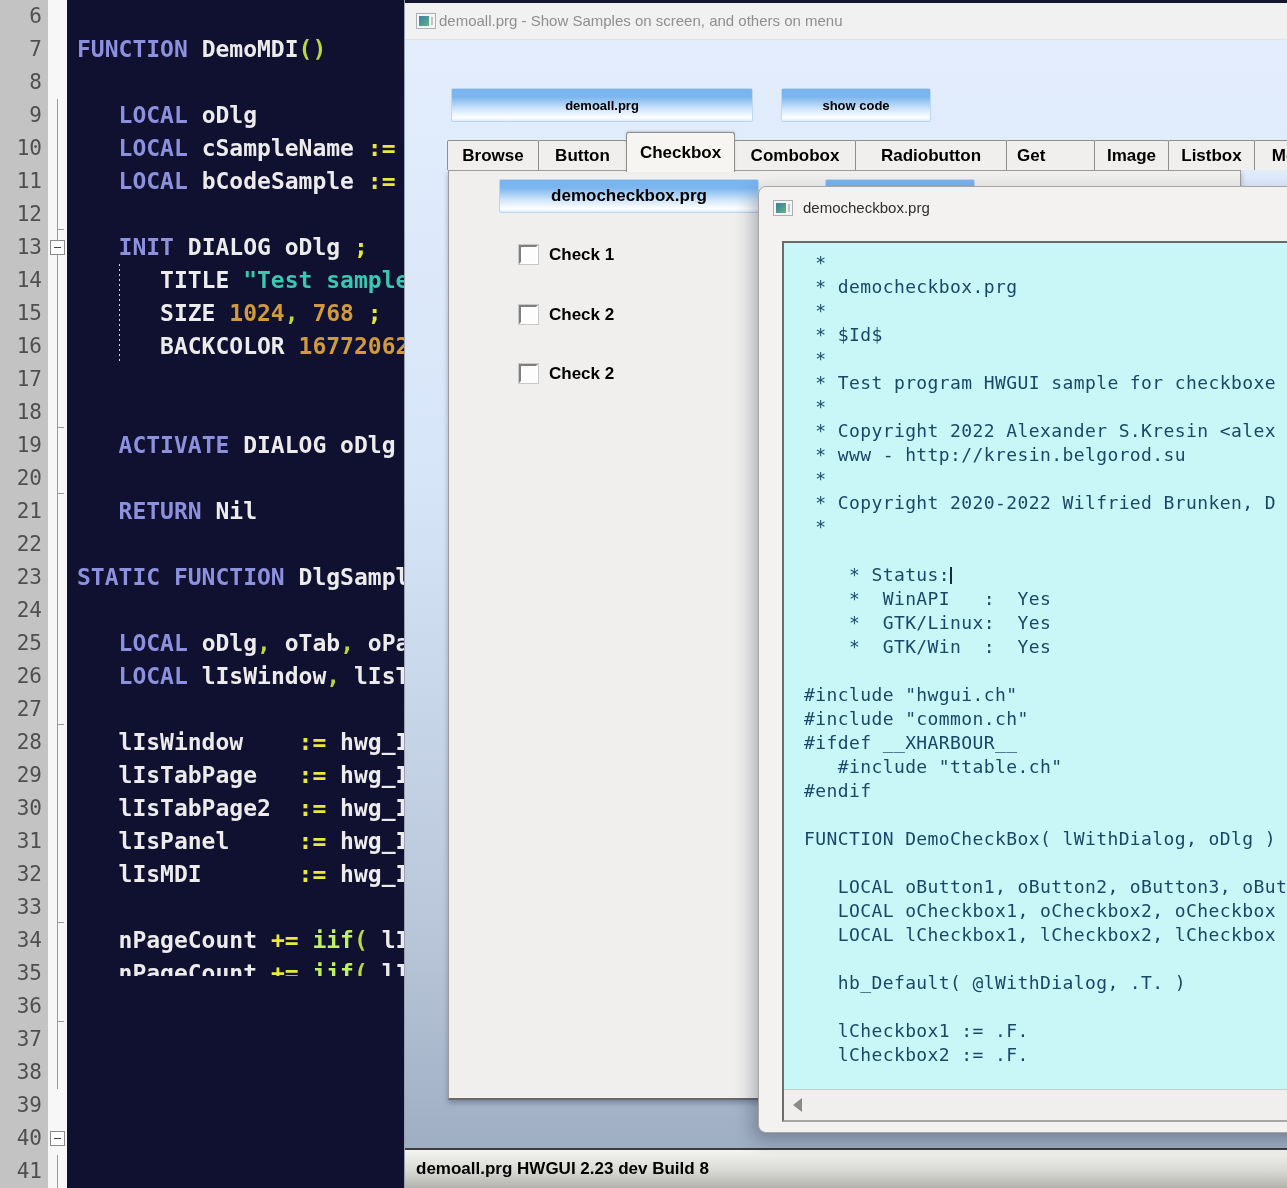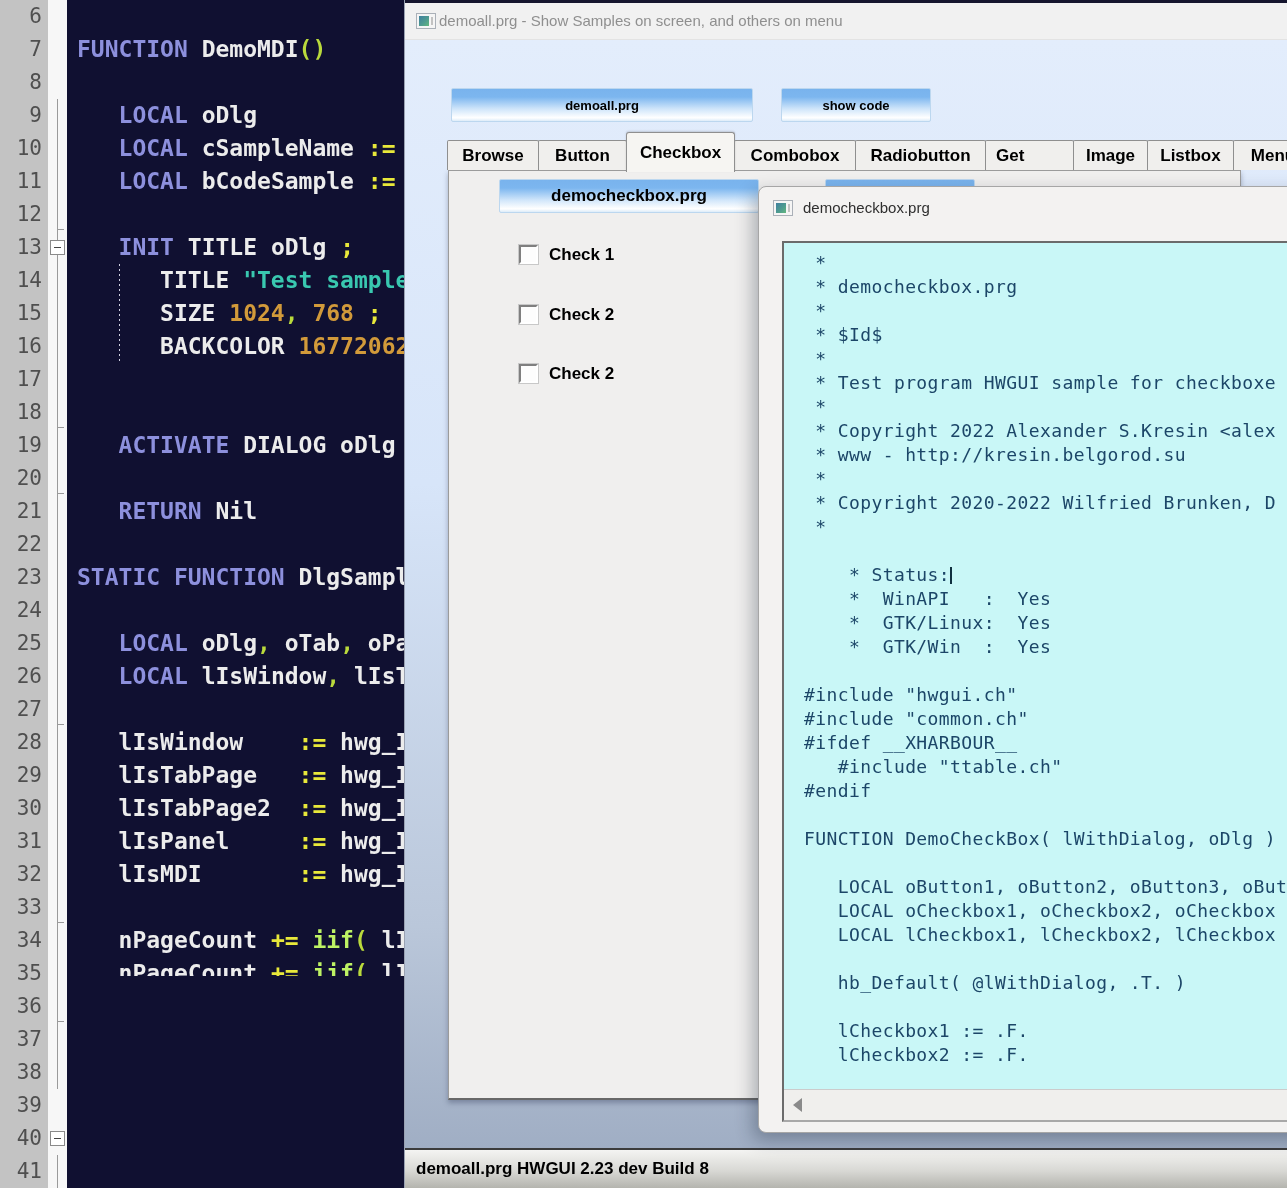--- a/index.html
+++ b/index.html
@@ -154,21 +154,21 @@
       </div>
     <div id="codearea">
       <div id="code-lines">
           <div class="code-row" style="top: 0px;"></div>
           <div class="code-row" style="top: 33px;"><span class="tk-k">FUNCTION </span><span class="tk-p">DemoMDI</span><span class="tk-b">()</span></div>
           <div class="code-row" style="top: 66px;"></div>
           <div class="code-row" style="top: 99px;"><span class="tk-p">   </span><span class="tk-k">LOCAL </span><span class="tk-p">oDlg</span></div>
           <div class="code-row" style="top: 132px;"><span class="tk-p">   </span><span class="tk-k">LOCAL </span><span class="tk-p">cSampleName </span><span class="tk-y">:= </span></div>
           <div class="code-row" style="top: 165px;"><span class="tk-p">   </span><span class="tk-k">LOCAL </span><span class="tk-p">bCodeSample </span><span class="tk-y">:= </span></div>
           <div class="code-row" style="top: 198px;"></div>
-          <div class="code-row" style="top: 231px;"><span class="tk-p">   </span><span class="tk-k">INIT </span><span class="tk-p">TITLE oDlg </span><span class="tk-y">;</span></div>
+          <div class="code-row" style="top: 231px;"><span class="tk-p">   </span><span class="tk-k">INIT </span><span class="tk-p">DIALOG oDlg </span><span class="tk-y">;</span></div>
           <div class="code-row" style="top: 264px;"><span class="tk-p">      TITLE </span><span class="tk-s">"Test samples</span></div>
           <div class="code-row" style="top: 297px;"><span class="tk-p">      SIZE </span><span class="tk-n">1024</span><span class="tk-b">, </span><span class="tk-n">768 </span><span class="tk-y">;</span></div>
           <div class="code-row" style="top: 330px;"><span class="tk-p">      BACKCOLOR </span><span class="tk-n">16772062</span></div>
           <div class="code-row" style="top: 363px;"></div>
           <div class="code-row" style="top: 396px;"></div>
           <div class="code-row" style="top: 429px;"><span class="tk-p">   </span><span class="tk-k">ACTIVATE </span><span class="tk-p">DIALOG oDlg C</span></div>
           <div class="code-row" style="top: 462px;"></div>
           <div class="code-row" style="top: 495px;"><span class="tk-p">   </span><span class="tk-k">RETURN </span><span class="tk-p">Nil</span></div>
           <div class="code-row" style="top: 528px;"></div>
           <div class="code-row" style="top: 561px;"><span class="tk-k">STATIC FUNCTION </span><span class="tk-p">DlgSample</span></div>
@@ -213,21 +213,21 @@
     <div id="client"></div>
 
     <div class="blue-btn" style="left:46px;top:88px;width:302px;height:34px;">demoall.prg</div>
     <div class="blue-btn" style="left:376px;top:88px;width:150px;height:34px;">show code</div>
 
     <div id="tabstrip">
         <div class="tab" style="width: 92px;">Browse</div>
         <div class="tab" style="width: 89px;">Button</div>
         <div class="tab selected" style="width: 109px;">Checkbox</div>
         <div class="tab" style="width: 122px;">Combobox</div>
-        <div class="tab" style="width: 131px;">Radiobutton</div>
+        <div class="tab" style="width: 152px;">Radiobutton</div>
         <div class="tab" style="width: 89px; justify-content: flex-start; padding-left: 10px;">Get</div>
         <div class="tab" style="width: 75px;">Image</div>
         <div class="tab" style="width: 87px;">Listbox</div>
         <div class="tab" style="width: 80px;">Menu</div>
       </div>
 
     <div id="tabpage">
       <div class="blue-btn" style="left:50px;top:8px;width:260px;height:34px;font-size:17px;">democheckbox.prg</div>
       <div class="blue-btn" style="left:376px;top:8px;width:150px;height:34px;font-size:17px;">show code</div>
       <div id="checks">

